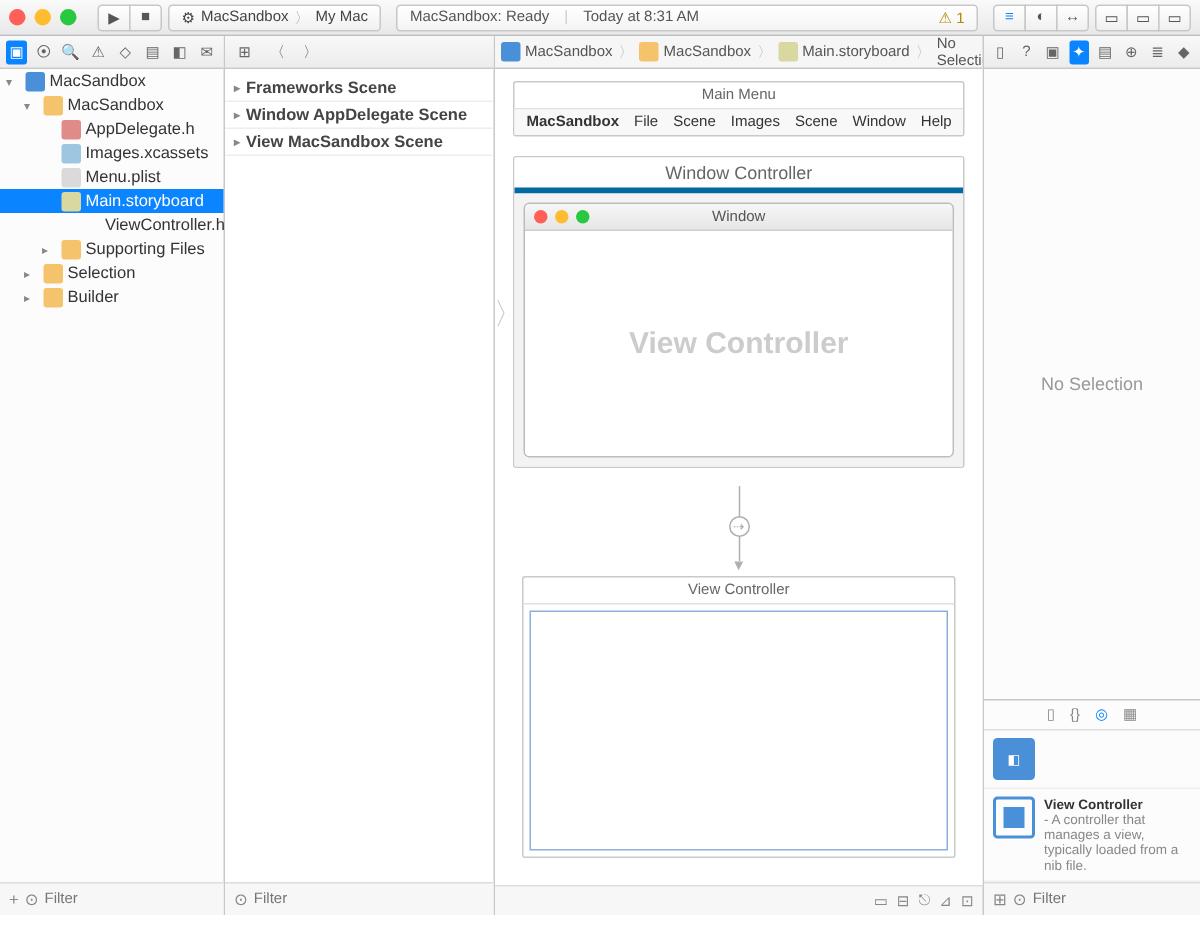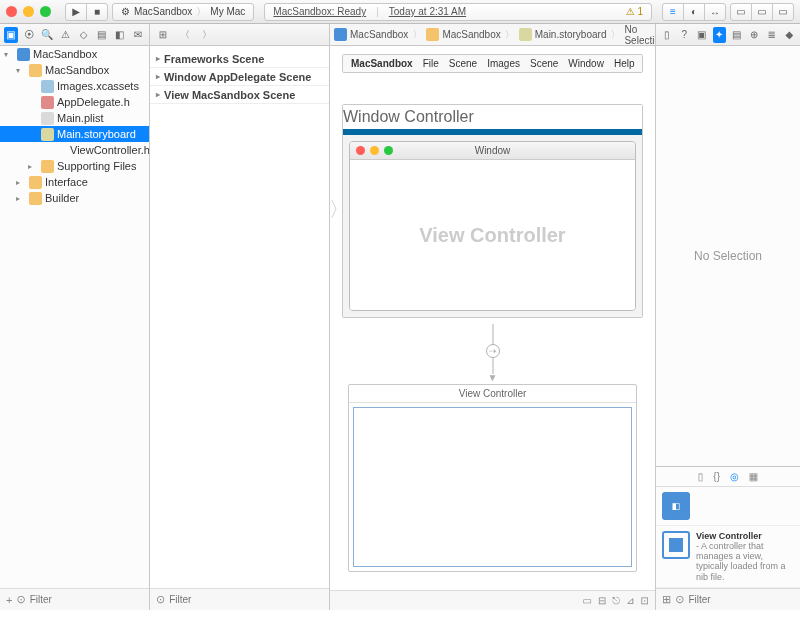--- a/index.html
+++ b/index.html
@@ -8,21 +8,21 @@
 .dot { width: 11px; height: 11px; border-radius: 50%; display: inline-block; }
 .traffic { display: flex; gap: 6px; margin-right: 10px; }
 .tb-btn { width: 22px; height: 18px; background: linear-gradient(#fff,#f0f0f0); border: 1px solid #c8c8c8; border-radius: 3px; display: flex; align-items: center; justify-content: center; color: #555; font-size: 10px; }
 .tb-group { display: flex; gap: 0; }
 .tb-group .tb-btn { border-radius: 0; margin-left: -1px; }
 .tb-group .tb-btn:first-child { border-radius: 3px 0 0 3px; margin-left: 0; }
 .tb-group .tb-btn:last-child { border-radius: 0 3px 3px 0; }
 .scheme { height: 18px; background: linear-gradient(#fff,#f0f0f0); border: 1px solid #c8c8c8; border-radius: 3px; display: flex; align-items: center; padding: 0 8px; font-size: 10px; gap: 4px; color: #444; }
 .scheme .divider-arrow { color: #aaa; }
 .activity { flex: 1; height: 18px; background: linear-gradient(#fff,#f4f4f4); border: 1px solid #c8c8c8; border-radius: 3px; display: flex; align-items: center; justify-content: space-between; padding: 0 8px; font-size: 10px; color: #555; margin: 0 6px; }
-.activity .center { display: flex; gap: 10px; text-decoration: underline; }
+.activity .center { display: flex; gap: 10px; }
 .warn { color: #b58900; }
 .col-main { display: flex; height: 586px; }
 .tab-bar { height: 22px; background: linear-gradient(#f8f8f8,#ececec); border-bottom: 1px solid #c8c8c8; display: flex; align-items: center; padding: 0 4px; gap: 4px; }
 .mini-icon { width: 18px; height: 16px; display: flex; align-items: center; justify-content: center; color: #666; font-size: 10px; border-radius: 2px; }
 .mini-icon.active { background: #0a84ff; color: #fff; }
 .navigator { width: 150px; border-right: 1px solid #c8c8c8; background: #fcfcfc; display: flex; flex-direction: column; }
 .nav-tree { flex: 1; overflow: auto; font-size: 11px; }
 .nav-row { display: flex; align-items: center; height: 16px; padding-left: 4px; gap: 3px; white-space: nowrap; }
 .nav-row.selected { background: #0a84ff; color: #fff; }
 .nav-row .disclosure { width: 10px; color: #888; font-size: 8px; }
@@ -44,21 +44,21 @@
 .jump-bar { height: 22px; border-bottom: 1px solid #c8c8c8; background: #f6f6f6; display: flex; align-items: center; padding: 0 4px; font-size: 10px; color: #555; gap: 4px; }
 .jump-bar .crumb { display: flex; align-items: center; gap: 3px; }
 .jump-bar .sep { color: #bbb; }
 .jump-spacer { flex: 1; }
 .canvas { flex: 1; background: #fff; position: relative; overflow: hidden; }
 .menu-bar-obj { position: absolute; top: 8px; left: 12px; right: 12px; border: 1px solid #c9c9c9; background: #fff; text-align: center; font-size: 10px; border-radius: 2px;}
 .menu-bar-obj .mb-title { padding: 3px 0; color: #666; border-bottom: 1px solid #e0e0e0;}
 .menu-bar-obj .mb-items { display: flex; padding: 3px 8px; gap: 10px; font-size: 10px; color: #333; background:#f8f8f8;}
 .menu-bar-obj .mb-items span:first-child { font-weight: 700; }
 .win-ctrl-obj { position: absolute; top: 58px; left: 12px; right: 12px; border: 1px solid #c9c9c9; border-radius: 2px; }
-.win-ctrl-obj .wc-title { font-size: 16px; padding: 3px 0; color: #666; border-bottom: 6px solid #0369a1; background:#fff;}
+.win-ctrl-obj .wc-title { text-align: center; font-size: 12px; padding: 3px 0; color: #666; border-bottom: 4px solid #0369a1; background:#fff;}
 .win-ctrl-obj .wc-body { background: #f3f3f3; padding: 6px; }
 .fake-window { border: 1px solid #bcbcbc; border-radius: 4px; overflow: hidden; }
 .fake-window .fw-title { height: 18px; background: linear-gradient(#f6f6f6,#e6e6e6); border-bottom: 1px solid #ccc; display: flex; align-items: center; padding: 0 6px; gap: 5px; font-size: 10px; color: #555; }
 .fake-window .fw-title .t { position:absolute; left:0; right:0; text-align:center; pointer-events:none;}
 .fake-window .fw-content { height: 150px; background: #fff; display: flex; align-items: center; justify-content: center; }
 .fake-window .fw-content .vc-text { font-size: 20px; font-weight: 600; color: #ccc; }
 .arrow-down { position: absolute; left: 50%; top: 278px; width: 1px; height: 50px; background: #b0b0b0; transform: translateX(-50%); }
 .arrow-circle { position:absolute; left:50%; top:298px; transform:translateX(-50%); width:14px; height:14px; border:1px solid #b0b0b0; border-radius:50%; background:#fff; display:flex; align-items:center; justify-content:center; color:#aaa; font-size:9px; }
 .arrow-head { position:absolute; left:50%; top:326px; transform:translateX(-50%); color:#b0b0b0; font-size:10px;}
 .view-ctrl-obj { position: absolute; top: 338px; left: 18px; right: 18px; border: 1px solid #c9c9c9; border-radius: 2px; }
@@ -94,21 +94,21 @@
   <div class="scheme">
     <span>⚙︎</span>
     <span>MacSandbox</span>
     <span class="divider-arrow">〉</span>
     <span>My Mac</span>
   </div>
   <div class="activity">
     <div class="center">
       <span>MacSandbox: Ready</span>
       <span style="color:#ccc">|</span>
-      <span>Today at 2:31 AM</span>
+      <span>Today at 8:31 AM</span>
     </div>
     <span class="warn">⚠ <span>1</span></span>
   </div>
   <div class="tb-group">
     <div class="tb-btn" style="color:#0a84ff">≡</div>
     <div class="tb-btn">◐</div>
     <div class="tb-btn">↔</div>
   </div>
   <div class="tb-group">
     <div class="tb-btn">▭</div>
@@ -136,52 +136,52 @@
           <span class="file-ico fi-proj"></span>
           <span>MacSandbox</span>
         </div>
         <div class="nav-row" style="padding-left: 16px;">
           <span class="disclosure">▾</span>
           <span class="file-ico fi-folder"></span>
           <span>MacSandbox</span>
         </div>
         <div class="nav-row" style="padding-left: 28px;">
           <span class="disclosure"></span>
+          <span class="file-ico fi-h"></span>
+          <span>AppDelegate.h</span>
+        </div>
+        <div class="nav-row" style="padding-left: 28px;">
+          <span class="disclosure"></span>
           <span class="file-ico fi-asset"></span>
           <span>Images.xcassets</span>
         </div>
         <div class="nav-row" style="padding-left: 28px;">
           <span class="disclosure"></span>
-          <span class="file-ico fi-h"></span>
-          <span>AppDelegate.h</span>
-        </div>
-        <div class="nav-row" style="padding-left: 28px;">
-          <span class="disclosure"></span>
           <span class="file-ico fi-plist"></span>
-          <span>Main.plist</span>
+          <span>Menu.plist</span>
         </div>
         <div class="nav-row selected" style="padding-left: 28px;">
           <span class="disclosure"></span>
           <span class="file-ico fi-story"></span>
           <span>Main.storyboard</span>
         </div>
         <div class="nav-row" style="padding-left: 17px; margin-left: 47px;">
           <span class="disclosure"></span>
           <span class="file-ico fi-h"></span>
           <span>ViewController.h</span>
         </div>
         <div class="nav-row" style="padding-left: 28px;">
           <span class="disclosure">▸</span>
           <span class="file-ico fi-folder"></span>
           <span>Supporting Files</span>
         </div>
         <div class="nav-row" style="padding-left: 16px;">
           <span class="disclosure">▸</span>
           <span class="file-ico fi-folder"></span>
-          <span>Interface</span>
+          <span>Selection</span>
         </div>
         <div class="nav-row" style="padding-left: 16px;">
           <span class="disclosure">▸</span>
           <span class="file-ico fi-folder"></span>
           <span>Builder</span>
         </div>
       </div>
     <div class="nav-footer">
       <span>+</span>
       <span>⊙</span>
@@ -238,20 +238,21 @@
           <span>No Selection</span>
         </span>
       <span class="jump-spacer"></span>
       <span>〈</span>
       <span class="warn">⚠</span>
       <span>〉</span>
     </div>
     <div class="canvas">
       <div class="entry-arrow">〉</div>
       <div class="menu-bar-obj">
+        <div class="mb-title">Main Menu</div>
         <div class="mb-items" id="menu-items">
             <span>MacSandbox</span>
             <span>File</span>
             <span>Scene</span>
             <span>Images</span>
             <span>Scene</span>
             <span>Window</span>
             <span>Help</span>
           </div>
       </div>

